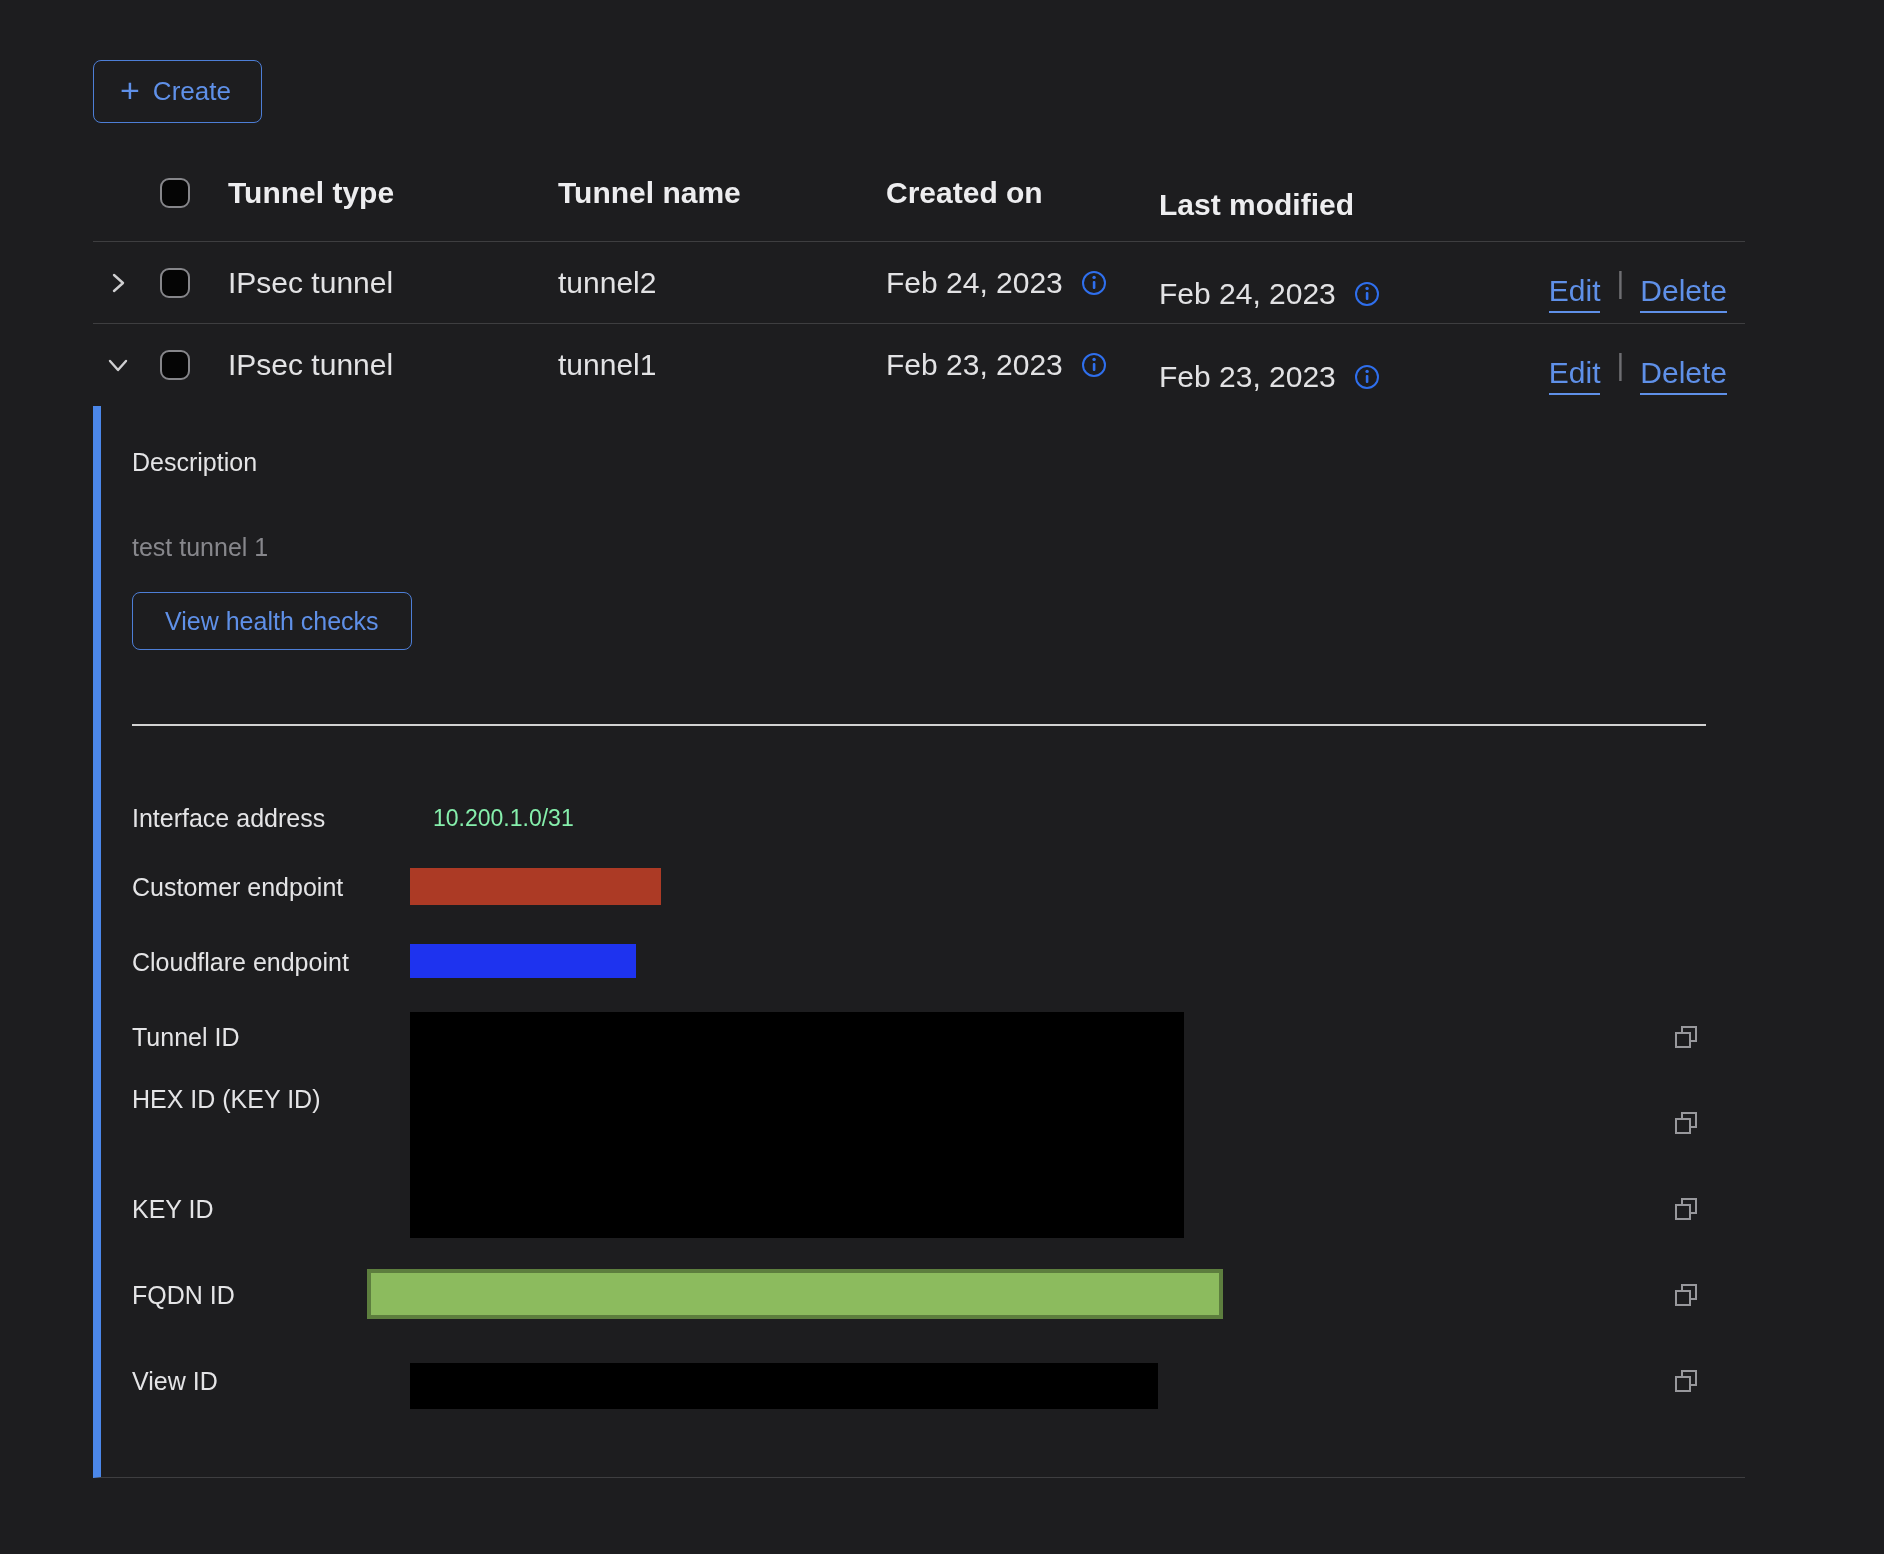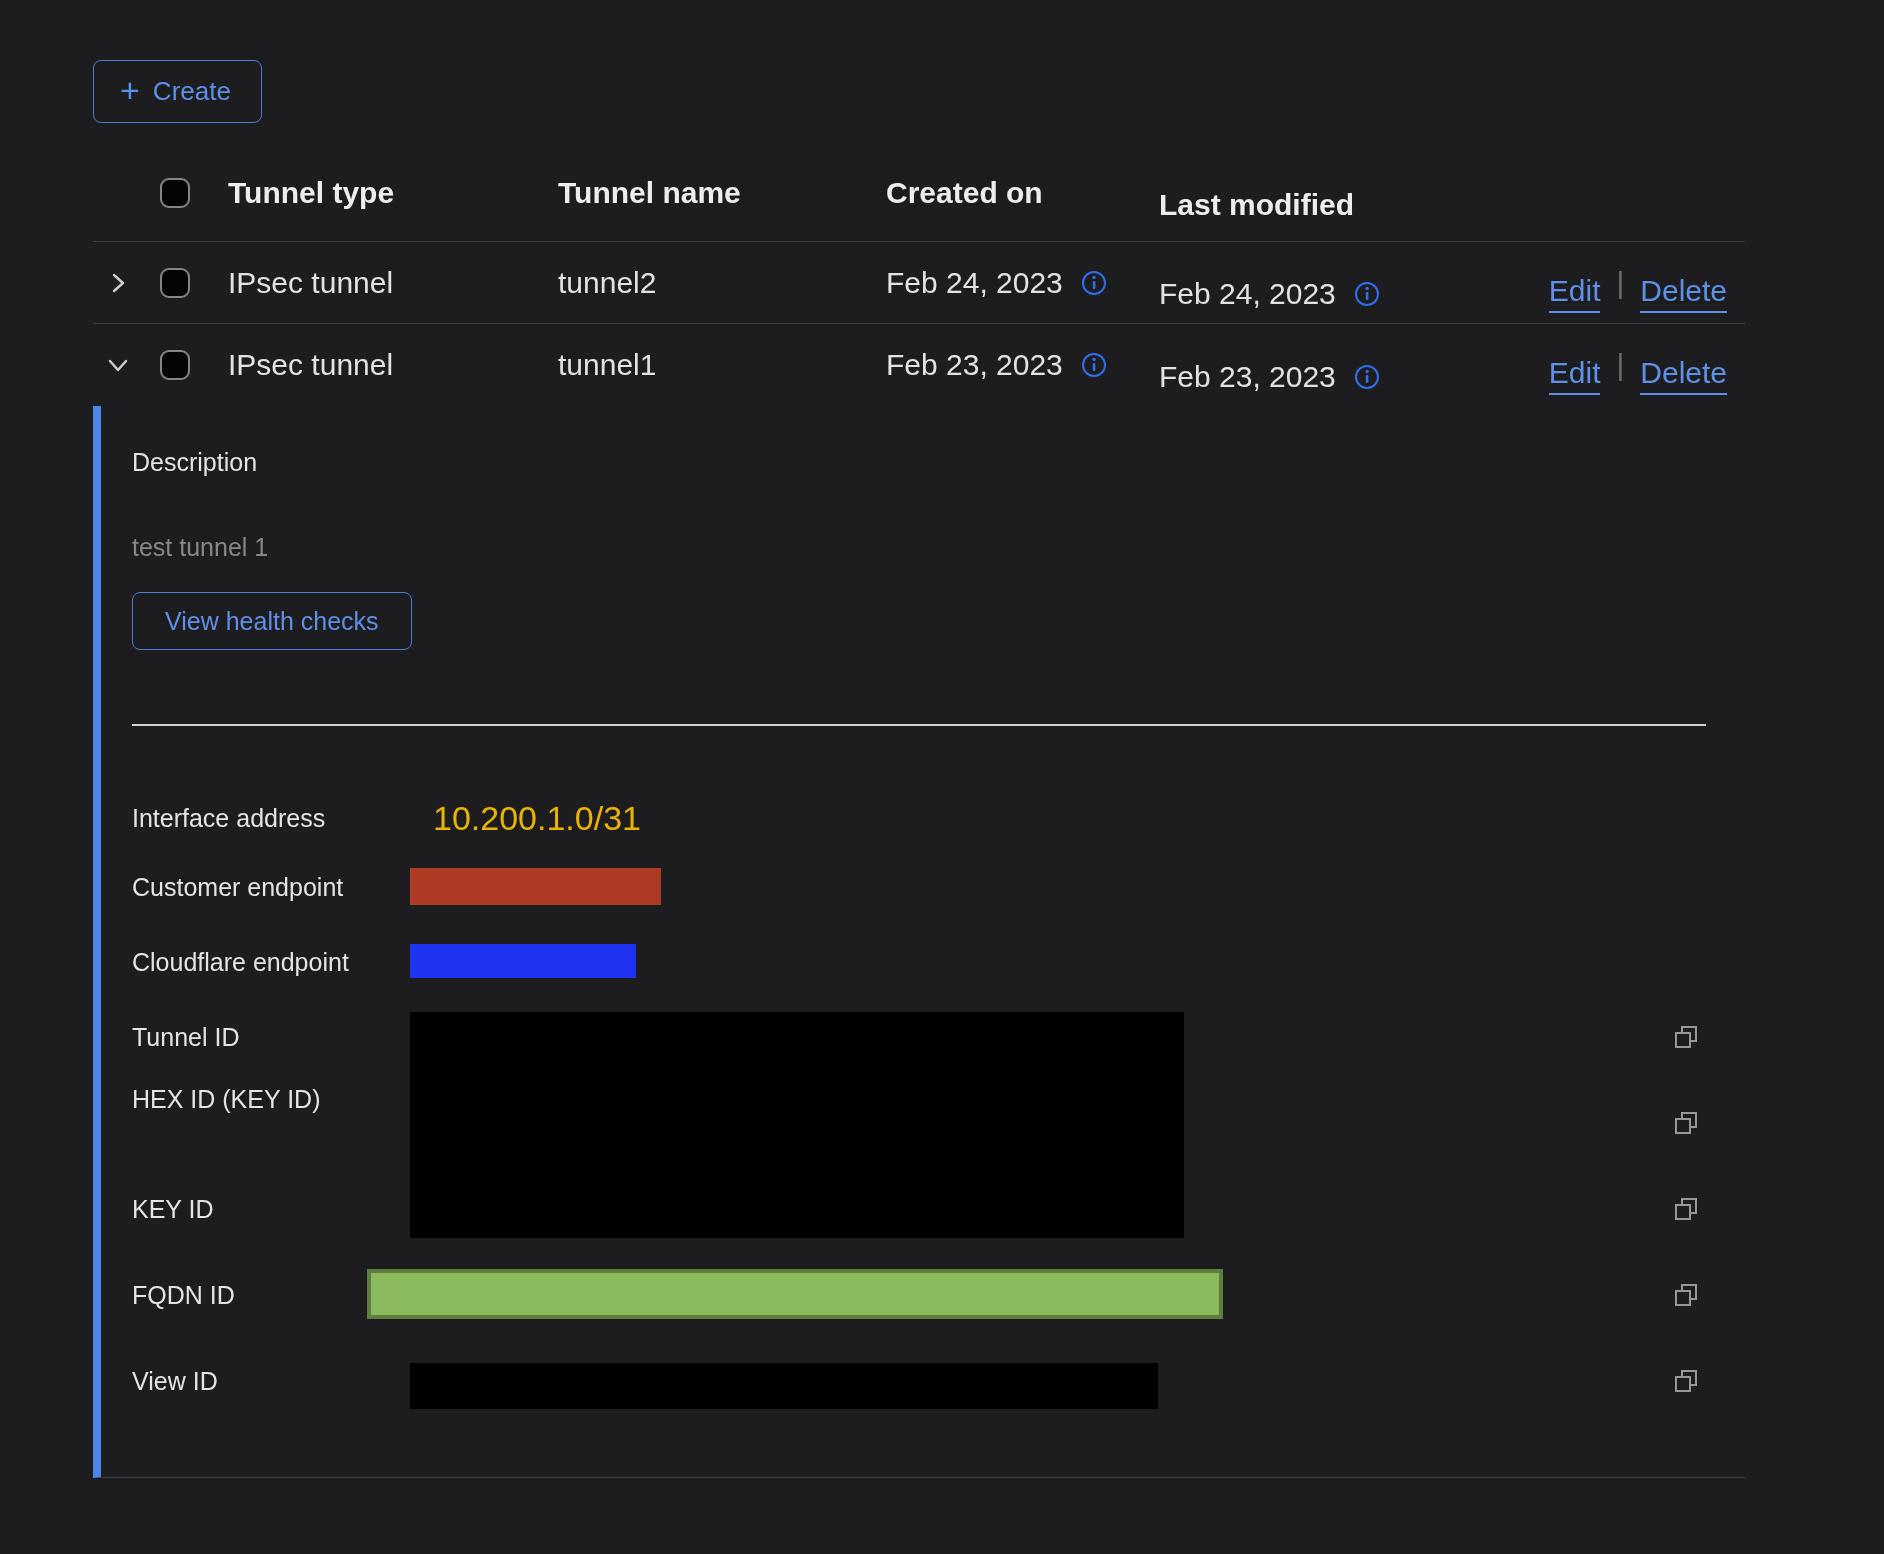--- a/index.html
+++ b/index.html
@@ -49,21 +49,21 @@
   .pipe { color:#6e6e72; }
 
   
   .panel {
     position:absolute; left:93px; top:406px; width:1652px; height:1072px;
     border-left:8px solid #4b87e9; border-bottom:1px solid #3e3e40;
   }
   .panel .abs { position:absolute; }
   .d-label { font-size:25px; color:#e4e4e6; line-height:36px; white-space:nowrap; }
   .d-muted { font-size:25px; color:#87878c; line-height:36px; }
-  .d-value { font-size:34px; color:#eab308; line-height:36px; }
+  .d-value { font-size:23px; color:#86efac; line-height:36px; }
   .health-btn {
     position:absolute; left:31px; top:186px; height:58px;
     display:inline-flex; align-items:center; padding:0 32px;
     background:transparent; border:1.5px solid #4d7ed6; border-radius:8px;
     color:#5f90e8; font-size:25px; cursor:pointer;
     font-family:"Liberation Sans", sans-serif;
   }
   .hr-light { position:absolute; left:31px; top:318px; width:1574px; height:2px; background:#d2d2d2; }
   .redact { position:absolute; }
   .r-red   { left:309px; top:462px; width:251px; height:37px; background:#ac3a25; }

